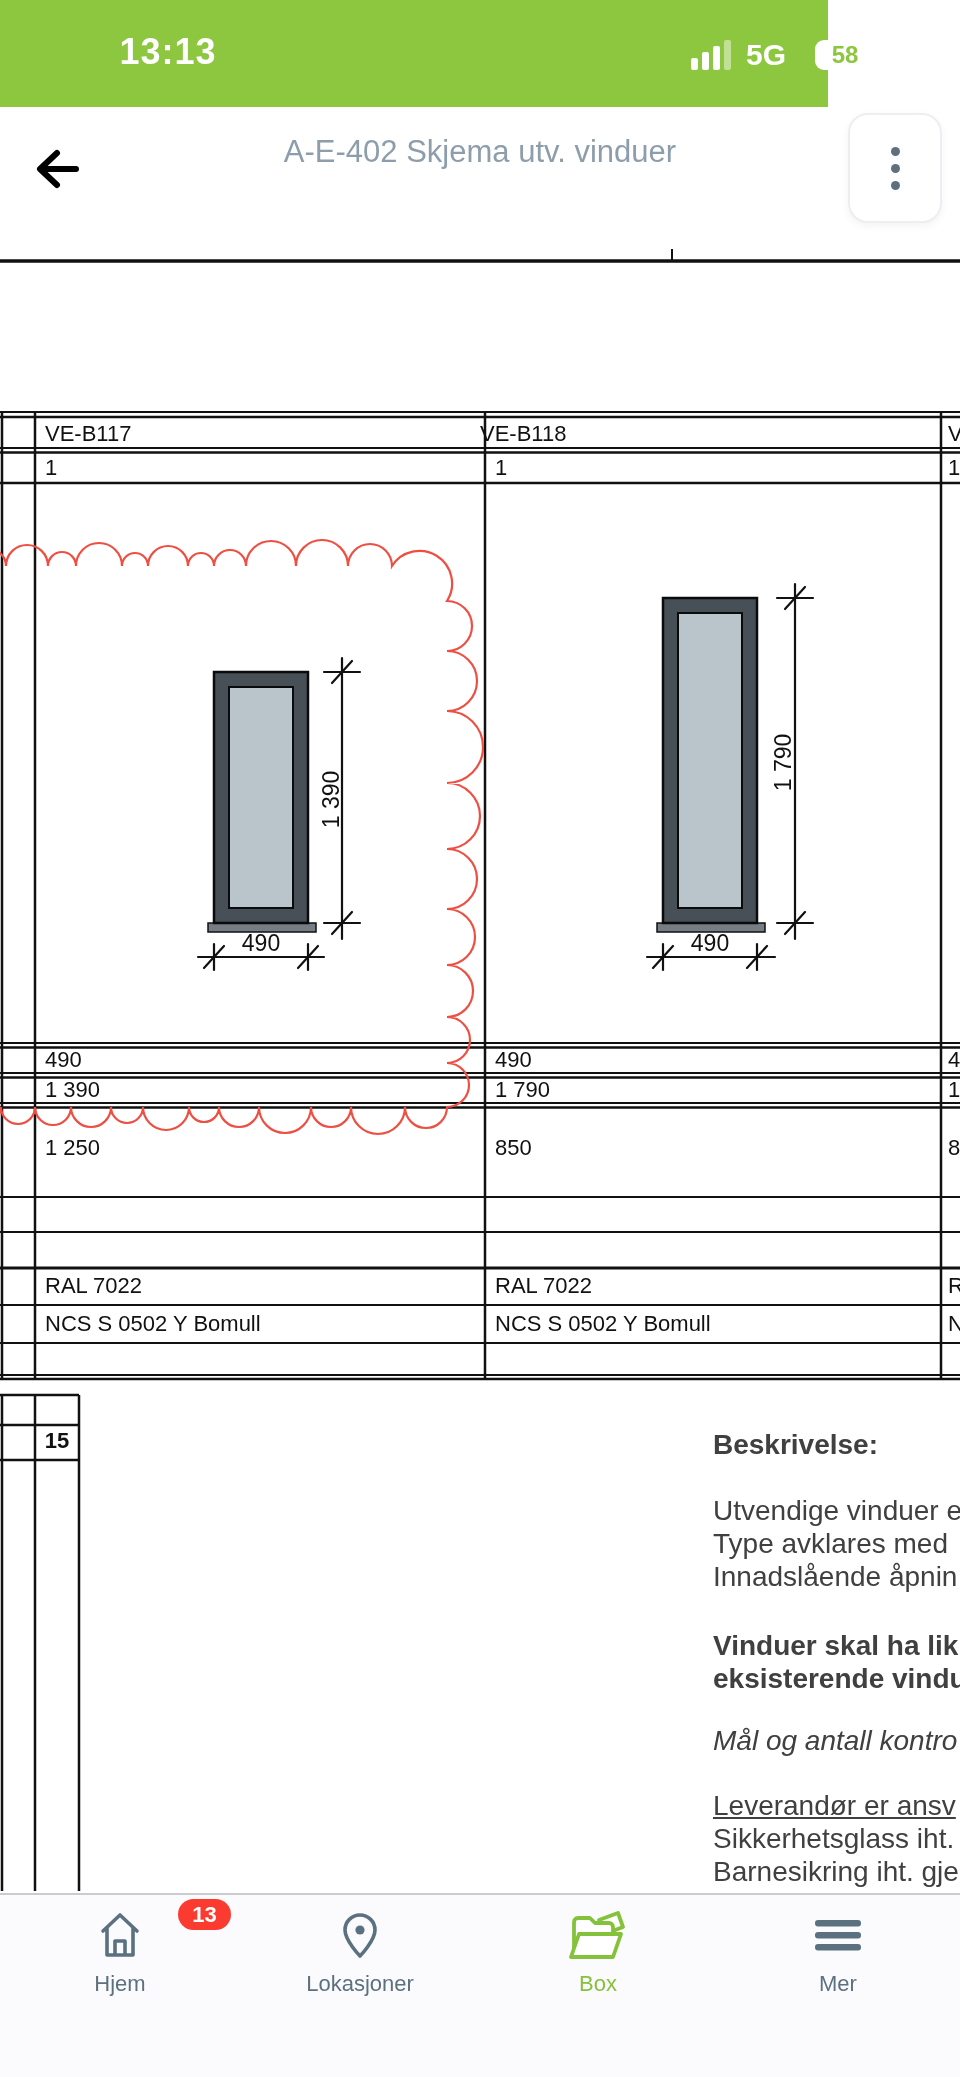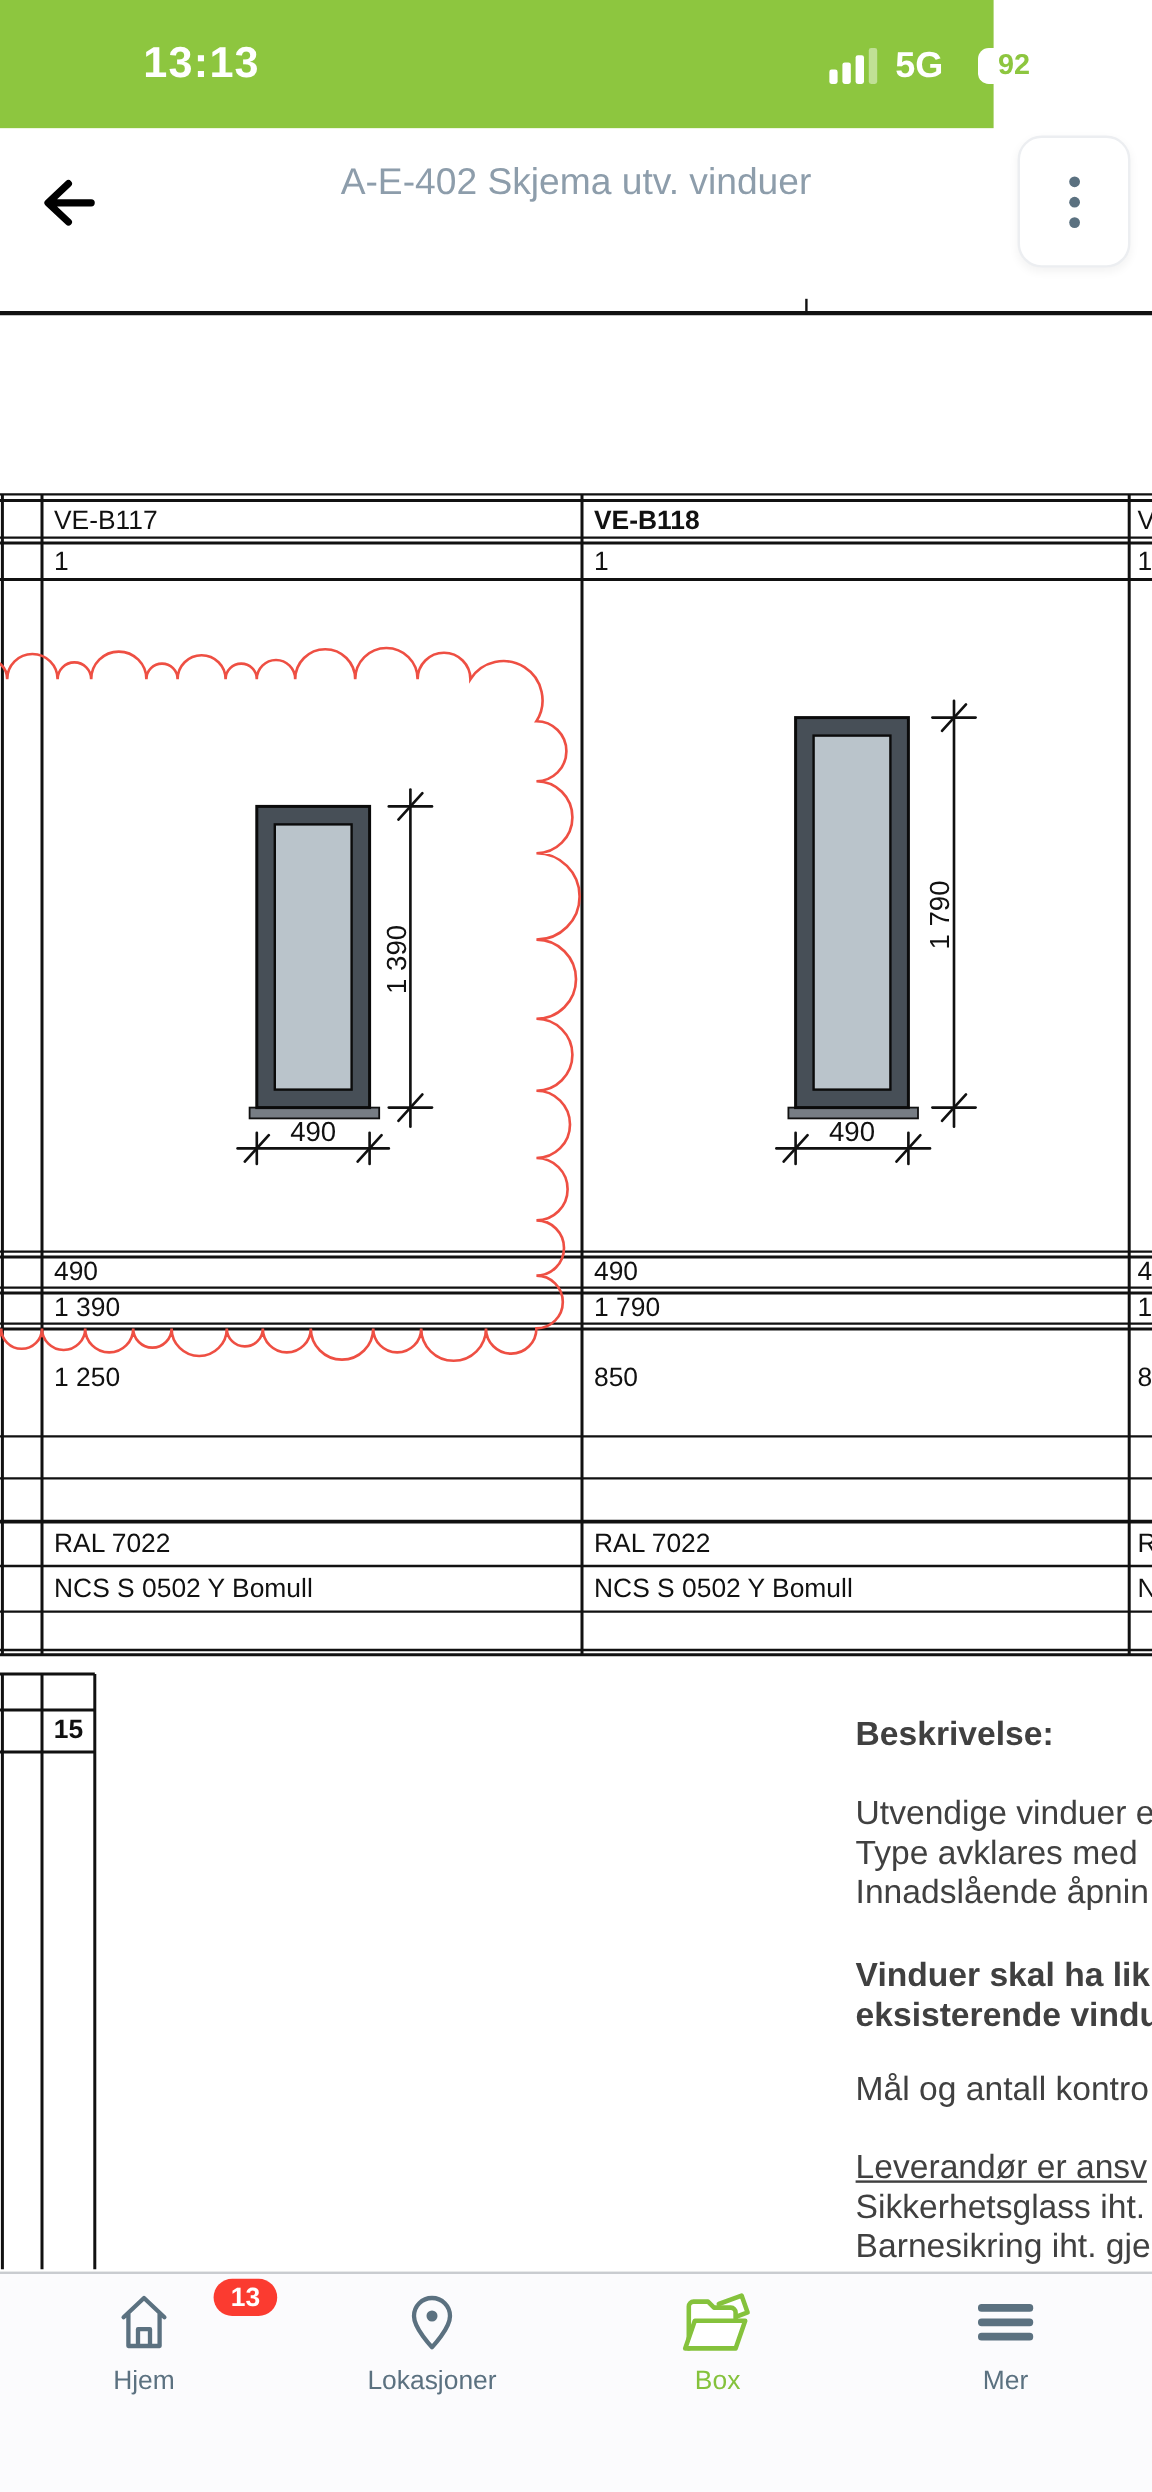--- a/index.html
+++ b/index.html
@@ -52,21 +52,21 @@
   <div id="statusbar">
     <div id="clock">13:13</div>
     <svg style="position:absolute;left:691px;top:38px" width="46" height="32" viewBox="0 0 46 32">
       <rect x="0" y="20" width="7" height="12" rx="2" fill="#fff"></rect>
       <rect x="11" y="14" width="7" height="18" rx="2" fill="#fff"></rect>
       <rect x="22" y="8" width="7" height="24" rx="2" fill="#fff"></rect>
       <rect x="33" y="2" width="7" height="30" rx="2" fill="#fff" opacity="0.45"></rect>
     </svg>
     <div id="network-label">5G</div>
     <div id="battery">
-      <div id="battery-text">92</div>
+      <div id="battery-text">58</div>
     </div>
     <div id="battery-nub"></div>
   </div>
 
   <div id="header">
     <div id="back-btn">
       <svg width="70" height="70" viewBox="0 0 70 70">
         <path d="M52 34 H18 M33 18 L16 34 L33 50" fill="none" stroke="#000" stroke-width="6" stroke-linecap="round" stroke-linejoin="round"></path>
       </svg>
     </div>
@@ -179,21 +179,21 @@
     </svg>
 
     <div class="cell" style="left:45px;top:420px;">VE-B117</div>
     <div class="cell" style="left:45px;top:454px;">1</div>
     <div class="cell" style="left:45px;top:1046px;">490</div>
     <div class="cell" style="left:45px;top:1076px;">1 390</div>
     <div class="cell" style="left:45px;top:1134px;">1 250</div>
     <div class="cell" style="left:45px;top:1272px;">RAL 7022</div>
     <div class="cell" style="left:45px;top:1310px;">NCS S 0502 Y Bomull</div>
 
-    <div class="cell" style="left:495px;top:420px;font-weight:bold;">VE-B118</div>
+    <div class="cell" style="left:480px;top:420px;">VE-B118</div>
     <div class="cell" style="left:495px;top:454px;">1</div>
     <div class="cell" style="left:495px;top:1046px;">490</div>
     <div class="cell" style="left:495px;top:1076px;">1 790</div>
     <div class="cell" style="left:495px;top:1134px;">850</div>
     <div class="cell" style="left:495px;top:1272px;">RAL 7022</div>
     <div class="cell" style="left:495px;top:1310px;">NCS S 0502 Y Bomull</div>
 
     <div class="cell" style="left:948px;top:420px;">V</div>
     <div class="cell" style="left:948px;top:454px;">1</div>
     <div class="cell" style="left:948px;top:1046px;">4</div>
@@ -208,21 +208,21 @@
     <div class="dimlab" style="left:660px;top:930px;width:100px;">490</div>
 
     <div id="note-15">15</div>
 
     <div class="desc b" style="top:1428px;">Beskrivelse:</div>
     <div class="desc" style="top:1494px;">Utvendige vinduer e</div>
     <div class="desc" style="top:1527px;">Type avklares med</div>
     <div class="desc b" style="top:1629px;">Vinduer skal ha lik</div>
     <div class="desc" style="top:1560px;">Innadslående åpnin</div>
     <div class="desc b" style="top:1662px;">eksisterende vindu</div>
-    <div class="desc" style="top:1724px;">Mål og antall kontro</div>
+    <div class="desc" style="top:1724px;font-style:italic;">Mål og antall kontro</div>
     <div class="desc u" style="top:1789px;">Leverandør er ansv</div>
     <div class="desc" style="top:1822px;">Sikkerhetsglass iht.</div>
     <div class="desc" style="top:1855px;">Barnesikring iht. gje</div>
   </div>
 
   <div id="tabbar">
 
     <div class="tab" style="left:40px;">
       <svg class="tab-icon" width="56" height="56" viewBox="0 0 56 56">
         <path d="M11 24 L28 8 L45 24 M15 21 V48 H41 V21 M23 48 V34 H33 V48" fill="none" stroke="#5b7180" stroke-width="3.6" stroke-linecap="round" stroke-linejoin="round"></path>

